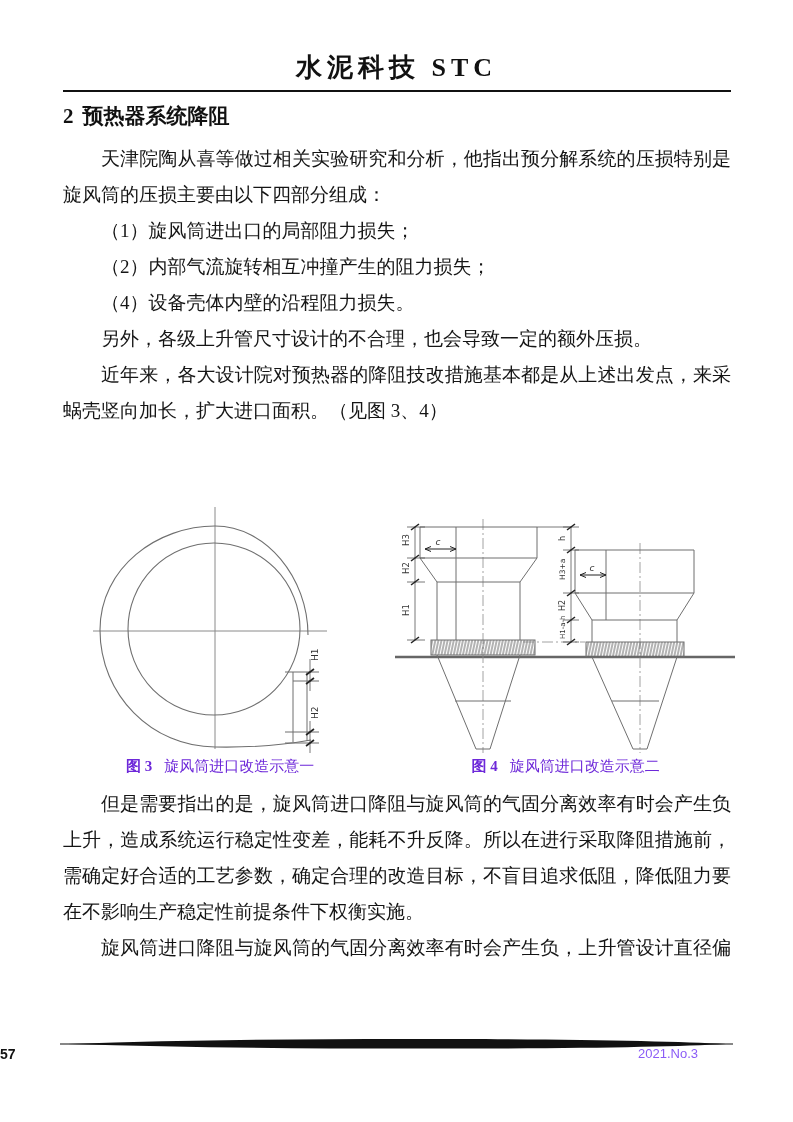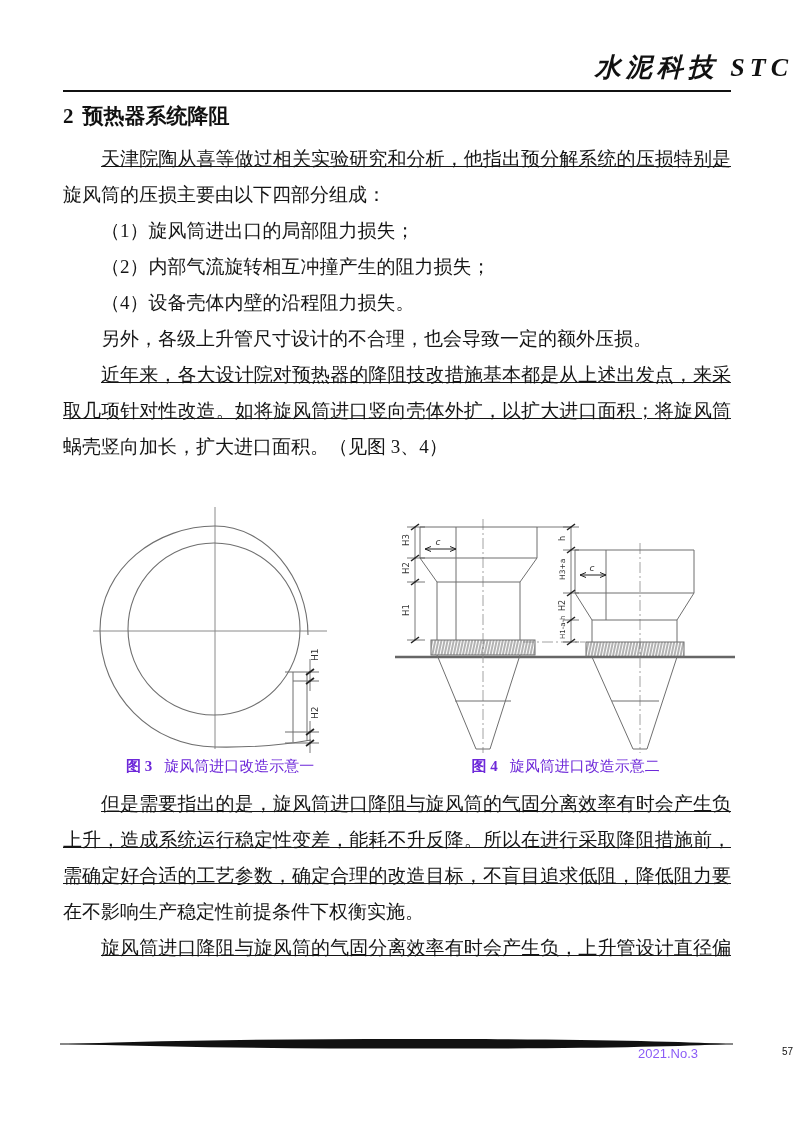--- a/index.html
+++ b/index.html
@@ -4,50 +4,50 @@
 <style>
   html,body{margin:0;padding:0;}
   body{
     width:793px;height:1122px;position:relative;background:#ffffff;
     font-family:"Liberation Serif","DejaVu Serif",serif;color:#1a1a1a;
     overflow:hidden;
   }
   .abs{position:absolute;}
   
   .journal-title{
-    top:52px;left:0;width:793px;text-align:right;
-    font-size:26px;line-height:32px;font-weight:bold;font-style:italic;
+    top:52px;left:0;width:793px;text-align:center;
+    font-size:26px;line-height:32px;font-weight:bold;
     letter-spacing:5px;color:#111;
   }
   .top-rule{top:90px;left:63px;width:668px;height:2px;background:#111;}
   
   .section-heading{top:103px;left:63px;font-size:21px;line-height:26px;font-weight:bold;
     font-family:"Liberation Sans","DejaVu Sans",sans-serif;color:#111;}
   .section-heading .num{font-family:"Liberation Serif","DejaVu Serif",serif;margin-right:9px;}
   
   .textblock{left:63px;width:668px;font-size:19px;line-height:36px;color:#151515;}
   .textblock .line{height:36px;white-space:nowrap;}
-  .textblock .line.j{white-space:normal;text-align:justify;text-align-last:justify;text-decoration:underline;}
+  .textblock .line.j{white-space:normal;text-align:justify;text-align-last:justify;}
   .textblock .line.ind{padding-left:38px;}
   .textblock .line.ind.j{padding-left:0;text-indent:38px;}
   #textblock-1{top:141px;}
   #textblock-2{top:786px;}
   
   .figure{top:503px;}
   #figure-3{left:85px;width:270px;height:252px;}
   #figure-4{left:393px;width:345px;height:252px;}
   .captions{top:757px;height:22px;font-size:15px;color:#6d28d9;}
   #caption-3{left:85px;width:270px;text-align:center;}
   #caption-4{left:398px;width:335px;text-align:center;}
   .cap-label{font-weight:bold;margin-right:12px;}
   svg text{font-family:"DejaVu Sans","Liberation Sans",sans-serif;fill:#333;}
   
   .footer-line{top:1036px;left:60px;width:673px;height:12px;}
-  .page-number{top:1046px;left:0;width:793px;text-align:right;
-    font-family:"Liberation Sans","DejaVu Sans",sans-serif;font-size:10px;color:#111;}
+  .page-number{top:1046px;left:0;width:793px;text-align:left;
+    font-family:"Liberation Sans","DejaVu Sans",sans-serif;font-size:14px;color:#111;font-weight:bold;}
   .issue-number{top:1046px;right:95px;
     font-family:Liberation Sans, sans-serif;font-size:13px;color:#8b5cf6;}
 </style>
 </head>
 <body>
 
 <div class="abs journal-title">水泥科技 STC</div>
 <div class="abs top-rule"></div>
 
 <div class="abs section-heading">
@@ -55,21 +55,20 @@
 </div>
 
 <div class="abs textblock" id="textblock-1">
   <div class="line ind j">天津院陶从喜等做过相关实验研究和分析，他指出预分解系统的压损特别是</div>
   <div class="line">旋风筒的压损主要由以下四部分组成：</div>
   <div class="line ind">（1）旋风筒进出口的局部阻力损失；</div>
   <div class="line ind">（2）内部气流旋转相互冲撞产生的阻力损失；</div>
   <div class="line ind">（4）设备壳体内壁的沿程阻力损失。</div>
   <div class="line ind">另外，各级上升管尺寸设计的不合理，也会导致一定的额外压损。</div>
   <div class="line ind j">近年来，各大设计院对预热器的降阻技改措施基本都是从上述出发点，来采</div>
-  <div class="line j">取几项针对性改造。如将旋风筒进口竖向壳体外扩，以扩大进口面积；将旋风筒</div>
   <div class="line">蜗壳竖向加长，扩大进口面积。（见图 3、4）</div>
 </div>
 
 <div class="abs figure" id="figure-3">
   <svg width="270" height="252" viewBox="0 0 270 252">
 
     <line x1="130" y1="4" x2="130" y2="246" stroke="#8a8a8a" stroke-width="1"></line>
     <line x1="8" y1="128" x2="242" y2="128" stroke="#8a8a8a" stroke-width="1"></line>
 
     <path d="M 223 132 C 223 75 181 23 130 23 C 73 23 15 64 15 127 C 15 192 67 244 130 244 Q 182 245 226 237" fill="none" stroke="#6f6f6f" stroke-width="1.1"></path>

